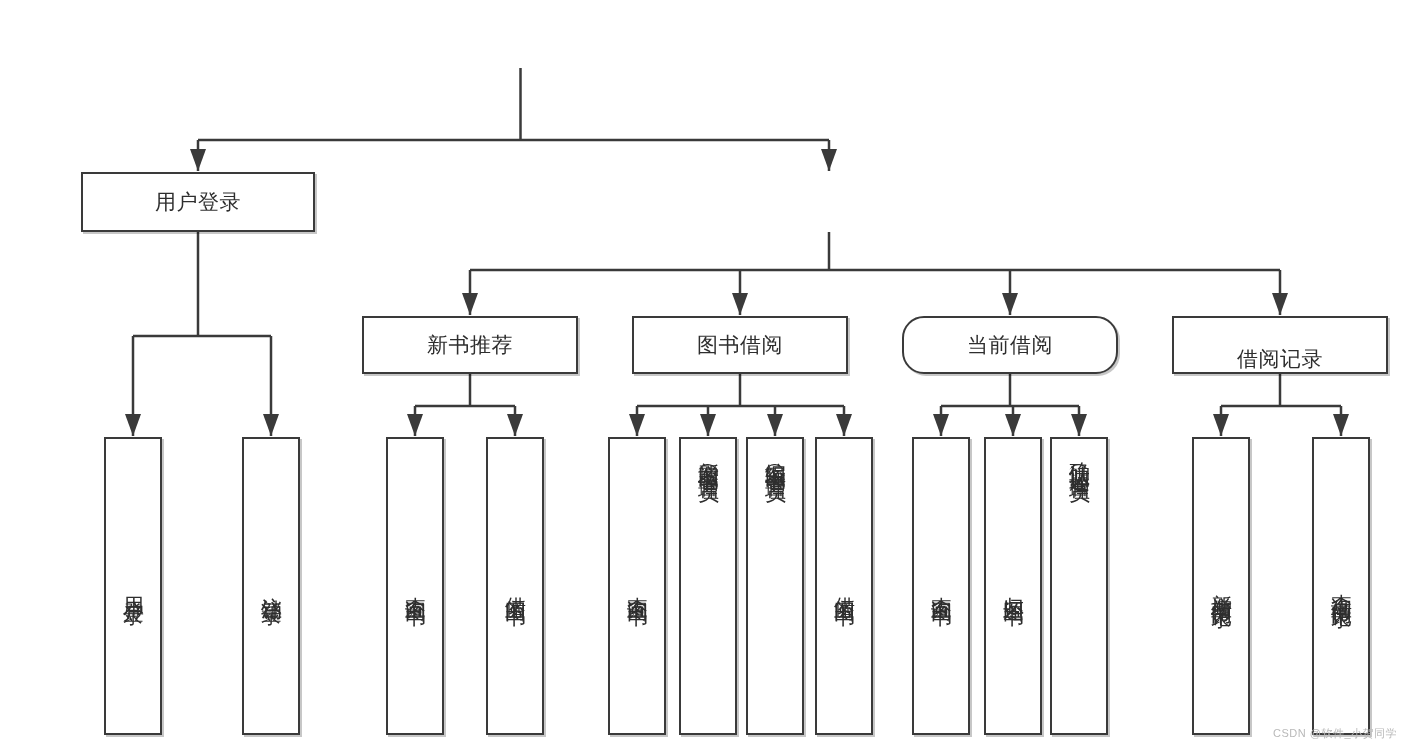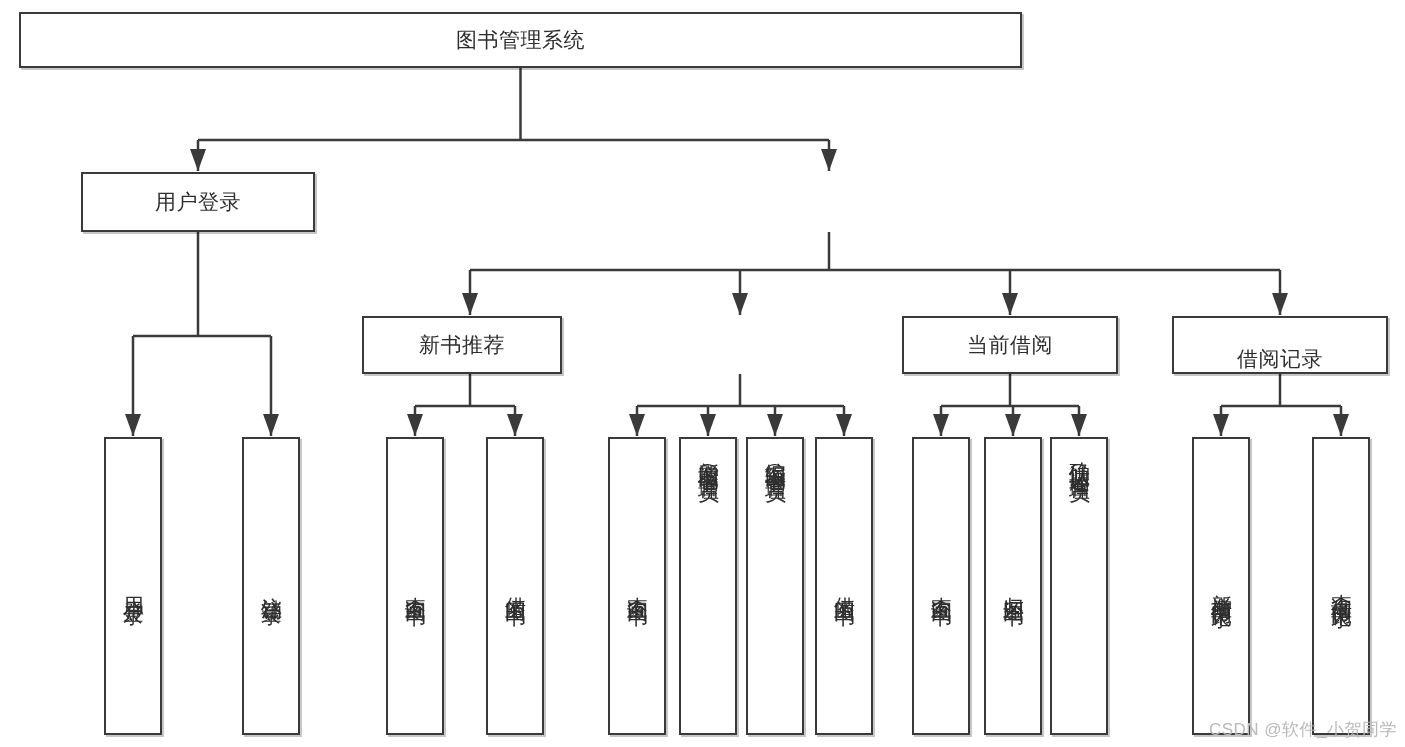--- a/index.html
+++ b/index.html
@@ -62,21 +62,21 @@
     top: 0;
     width: 1405px;
     height: 747px;
     pointer-events: none;
   }
   #watermark {
     position: absolute;
     right: 8px;
     bottom: 6px;
     color: #b9b9b9;
-    font-size: 17px;
+    font-size: 11px;
     letter-spacing: 0.5px;
     white-space: nowrap;
     margin-top: 12px;
   }
 </style>
 </head>
 <body>
 
 <div id="diagram-root">
   <svg id="connectors" width="1405" height="747" viewBox="0 0 1405 747">
@@ -126,30 +126,30 @@
       <polygon points="1005,414 1021,414 1013,436" fill="#3a3a3a"></polygon>
       <line x1="1079" y1="406" x2="1079" y2="436" stroke="#3a3a3a" stroke-width="2.5"></line>
       <polygon points="1071,414 1087,414 1079,436" fill="#3a3a3a"></polygon>
       <line x1="1280" y1="374" x2="1280" y2="406" stroke="#3a3a3a" stroke-width="2.5"></line>
       <line x1="1221" y1="406" x2="1341" y2="406" stroke="#3a3a3a" stroke-width="2.5"></line>
       <line x1="1221" y1="406" x2="1221" y2="436" stroke="#3a3a3a" stroke-width="2.5"></line>
       <polygon points="1213,414 1229,414 1221,436" fill="#3a3a3a"></polygon>
       <line x1="1341" y1="406" x2="1341" y2="436" stroke="#3a3a3a" stroke-width="2.5"></line>
       <polygon points="1333,414 1349,414 1341,436" fill="#3a3a3a"></polygon>
     </svg>
-<div class="node-box" style="left: 19px; top: 12px; width: 1003px; height: 56px;">
-      <span class="node-label">图书管理系统</span>
-    </div>
     <div class="node-box" style="left: 81px; top: 172px; width: 234px; height: 60px;">
       <span class="node-label">用户登录</span>
     </div>
-    <div class="node-box" style="left: 362px; top: 316px; width: 200px; height: 58px;">
+    <div class="node-box" style="left: 362px; top: 316px; width: 216px; height: 58px;">
       <span class="node-label">新书推荐</span>
     </div>
-    <div class="node-box" style="left: 902px; top: 316px; width: 216px; height: 58px;">
+    <div class="node-box" style="left: 632px; top: 316px; width: 216px; height: 58px;">
+      <span class="node-label">图书借阅</span>
+    </div>
+    <div class="node-box" style="left: 902px; top: 316px; width: 216px; height: 58px; border-radius: 22px;">
       <span class="node-label">当前借阅</span>
     </div>
     <div class="node-box" style="left: 1172px; top: 316px; width: 216px; height: 58px; align-items: flex-end;">
       <span class="node-label">借阅记录</span>
     </div>
     <div class="node-box vertical centered" style="left: 104px; top: 437px; width: 58px; height: 298px;">
       <span class="node-label">用户登录</span>
     </div>
     <div class="node-box vertical centered" style="left: 242px; top: 437px; width: 58px; height: 298px;">
       <span class="node-label">注销登录</span>

